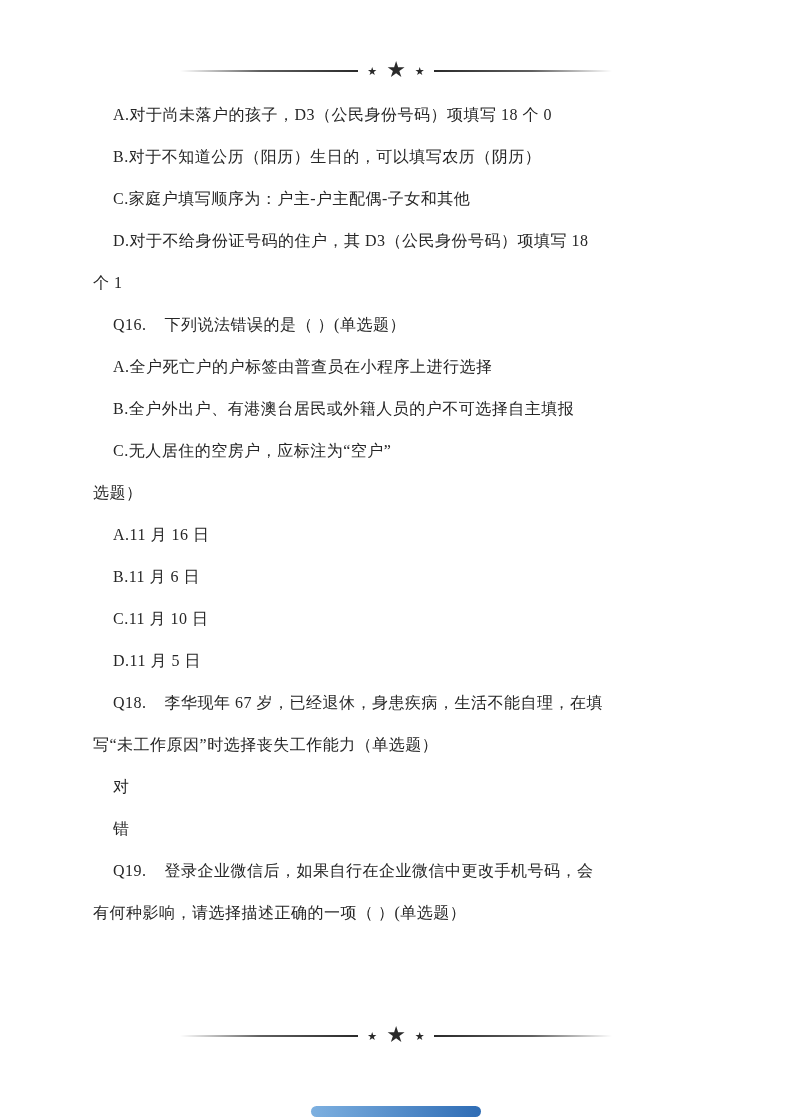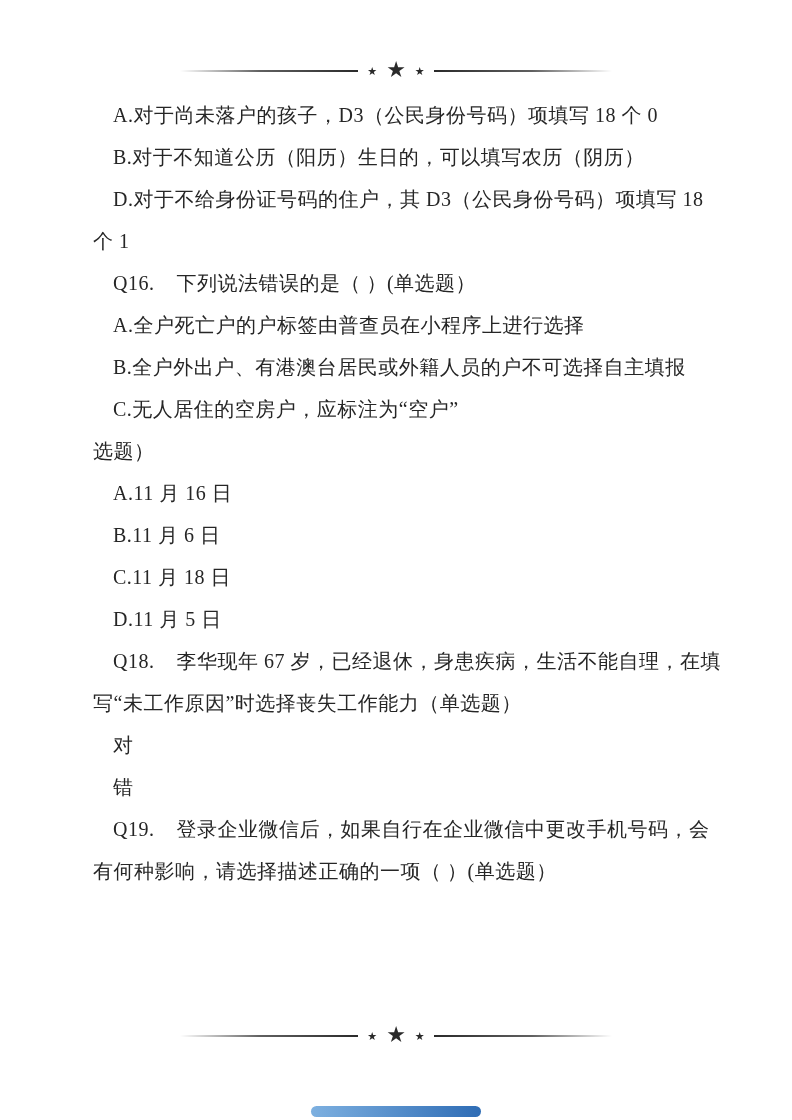--- a/index.html
+++ b/index.html
@@ -41,21 +41,21 @@
   
   .content {
     position: absolute;
     left: 93px;
     top: 94px;
     width: 616px;
   }
   .line {
     height: 42px;
     line-height: 42px;
-    font-size: 20px;
+    font-size: 16px;
     letter-spacing: 0.5px;
     white-space: pre;
     overflow: visible;
   }
   .line.indent { padding-left: 20px; }
   
   .scroll-indicator {
     position: absolute;
     left: 50%;
     transform: translateX(-50%);
@@ -75,30 +75,31 @@
     <div class="div-line left"></div>
     <span class="star small">★</span>
     <span class="star big">★</span>
     <span class="star small">★</span>
     <div class="div-line right"></div>
   </div>
 
   <div class="content">
     <div class="line indent">A.对于尚未落户的孩子，D3（公民身份号码）项填写 18 个 0</div>
     <div class="line indent">B.对于不知道公历（阳历）生日的，可以填写农历（阴历）</div>
+    <div class="line indent">C.家庭户填写顺序为：户主-户主配偶-子女和其他</div>
     <div class="line indent">D.对于不给身份证号码的住户，其 D3（公民身份号码）项填写 18</div>
     <div class="line">个 1</div>
     <div class="line indent">Q16.    下列说法错误的是（ ）(单选题）</div>
     <div class="line indent">A.全户死亡户的户标签由普查员在小程序上进行选择</div>
     <div class="line indent">B.全户外出户、有港澳台居民或外籍人员的户不可选择自主填报</div>
     <div class="line indent">C.无人居住的空房户，应标注为“空户”</div>
     <div class="line">选题）</div>
     <div class="line indent">A.11 月 16 日</div>
     <div class="line indent">B.11 月 6 日</div>
-    <div class="line indent">C.11 月 18 日</div>
+    <div class="line indent">C.11 月 10 日</div>
     <div class="line indent">D.11 月 5 日</div>
     <div class="line indent">Q18.    李华现年 67 岁，已经退休，身患疾病，生活不能自理，在填</div>
     <div class="line">写“未工作原因”时选择丧失工作能力（单选题）</div>
     <div class="line indent">对</div>
     <div class="line indent">错</div>
     <div class="line indent">Q19.    登录企业微信后，如果自行在企业微信中更改手机号码，会</div>
     <div class="line">有何种影响，请选择描述正确的一项（ ）(单选题）</div>
   </div>
 
   <div class="divider bottom">

